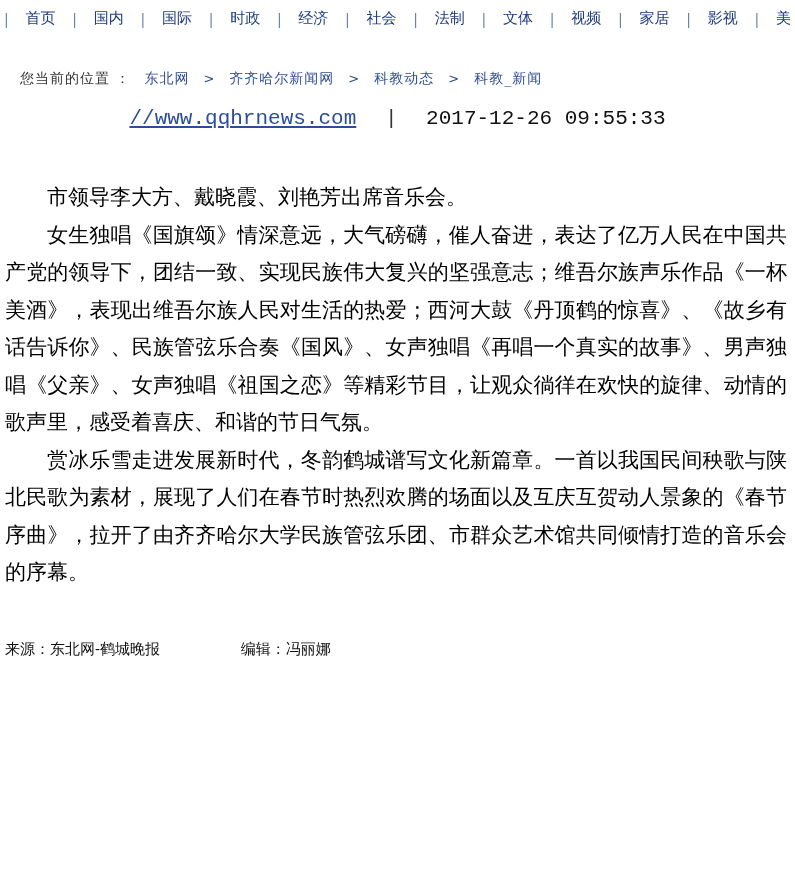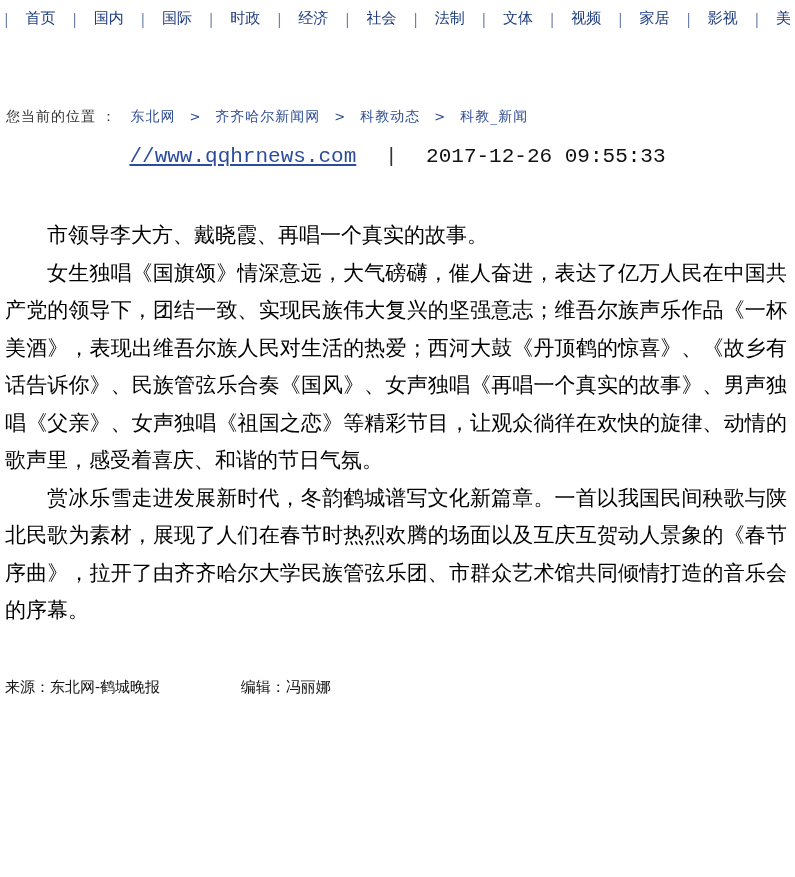--- a/index.html
+++ b/index.html
@@ -30,22 +30,22 @@
     font-weight: normal;
     text-align: right;
   }
   .topnav .sep {
     color: var(--nav-separator, #6478a8);
     font-size: 14px;
   }
 
   
   .breadcrumb {
-    margin-top: 80px;
-    padding-left: 6px;
+    margin-top: 42px;
+    padding-left: 20px;
     font-size: 14px;
     color: var(--breadcrumb-label, #333333);
     letter-spacing: 1px;
   }
   .breadcrumb .bc-label { margin-right: 10px; }
   .breadcrumb a {
     color: var(--breadcrumb-link, #2f4d92);
     text-decoration: none;
   }
   .breadcrumb .bc-sep {
@@ -133,21 +133,21 @@
   </div>
 
 
   <div class="meta">
     <a class="src-url" href="#">//www.qqhrnews.com</a>
     <span class="meta-sep">|</span>
     <span class="datetime">2017-12-26 09:55:33</span>
   </div>
 
   <div class="body" id="article-body">
-      <p>市领导李大方、戴晓霞、再唱一个真实的故事。</p>
+      <p>市领导李大方、戴晓霞、刘艳芳出席音乐会。</p>
       <p>女生独唱《国旗颂》情深意远，大气磅礴，催人奋进，表达了亿万人民在中国共产党的领导下，团结一致、实现民族伟大复兴的坚强意志；维吾尔族声乐作品《一杯美酒》，表现出维吾尔族人民对生活的热爱；西河大鼓《丹顶鹤的惊喜》、《故乡有话告诉你》、民族管弦乐合奏《国风》、女声独唱《再唱一个真实的故事》、男声独唱《父亲》、女声独唱《祖国之恋》等精彩节目，让观众徜徉在欢快的旋律、动情的歌声里，感受着喜庆、和谐的节日气氛。</p>
       <p>赏冰乐雪走进发展新时代，冬韵鹤城谱写文化新篇章。一首以我国民间秧歌与陕北民歌为素材，展现了人们在春节时热烈欢腾的场面以及互庆互贺动人景象的《春节序曲》，拉开了由齐齐哈尔大学民族管弦乐团、市群众艺术馆共同倾情打造的音乐会的序幕。</p>
     </div>
 
   <div class="footer">
     <span class="source">来源：东北网-鹤城晚报</span>
     <span class="editor">编辑：冯丽娜</span>
   </div>
 
 </div>

